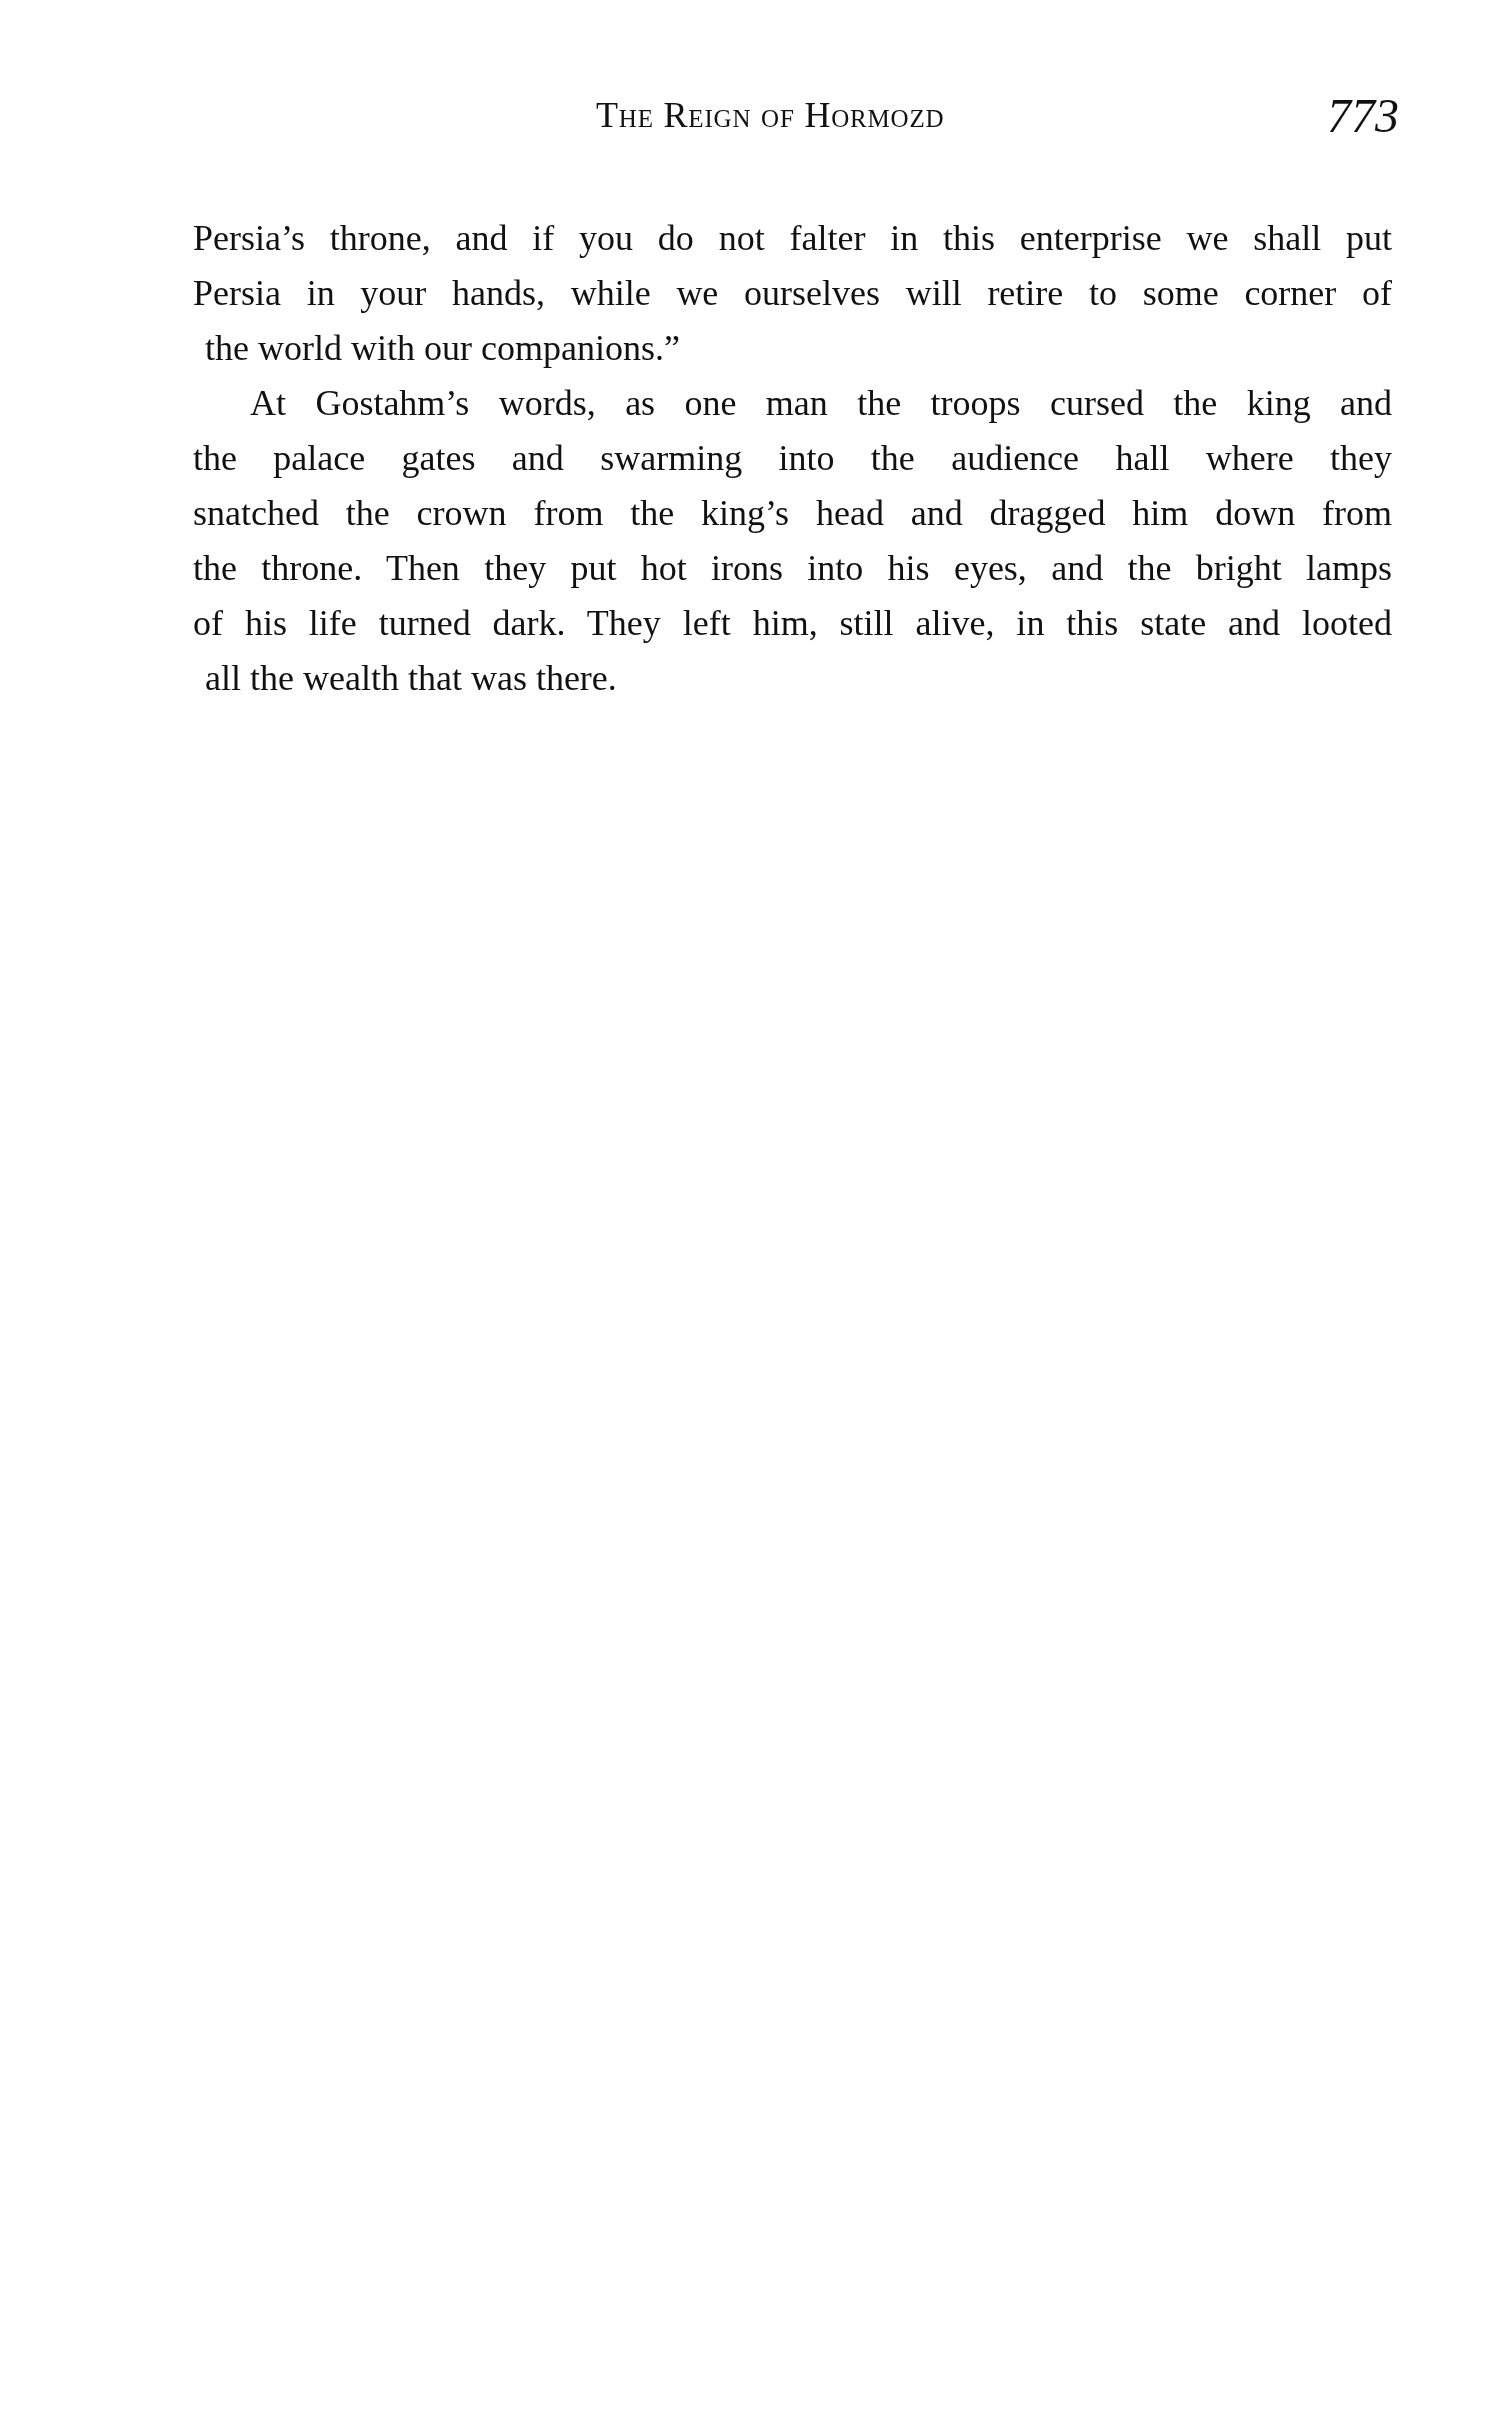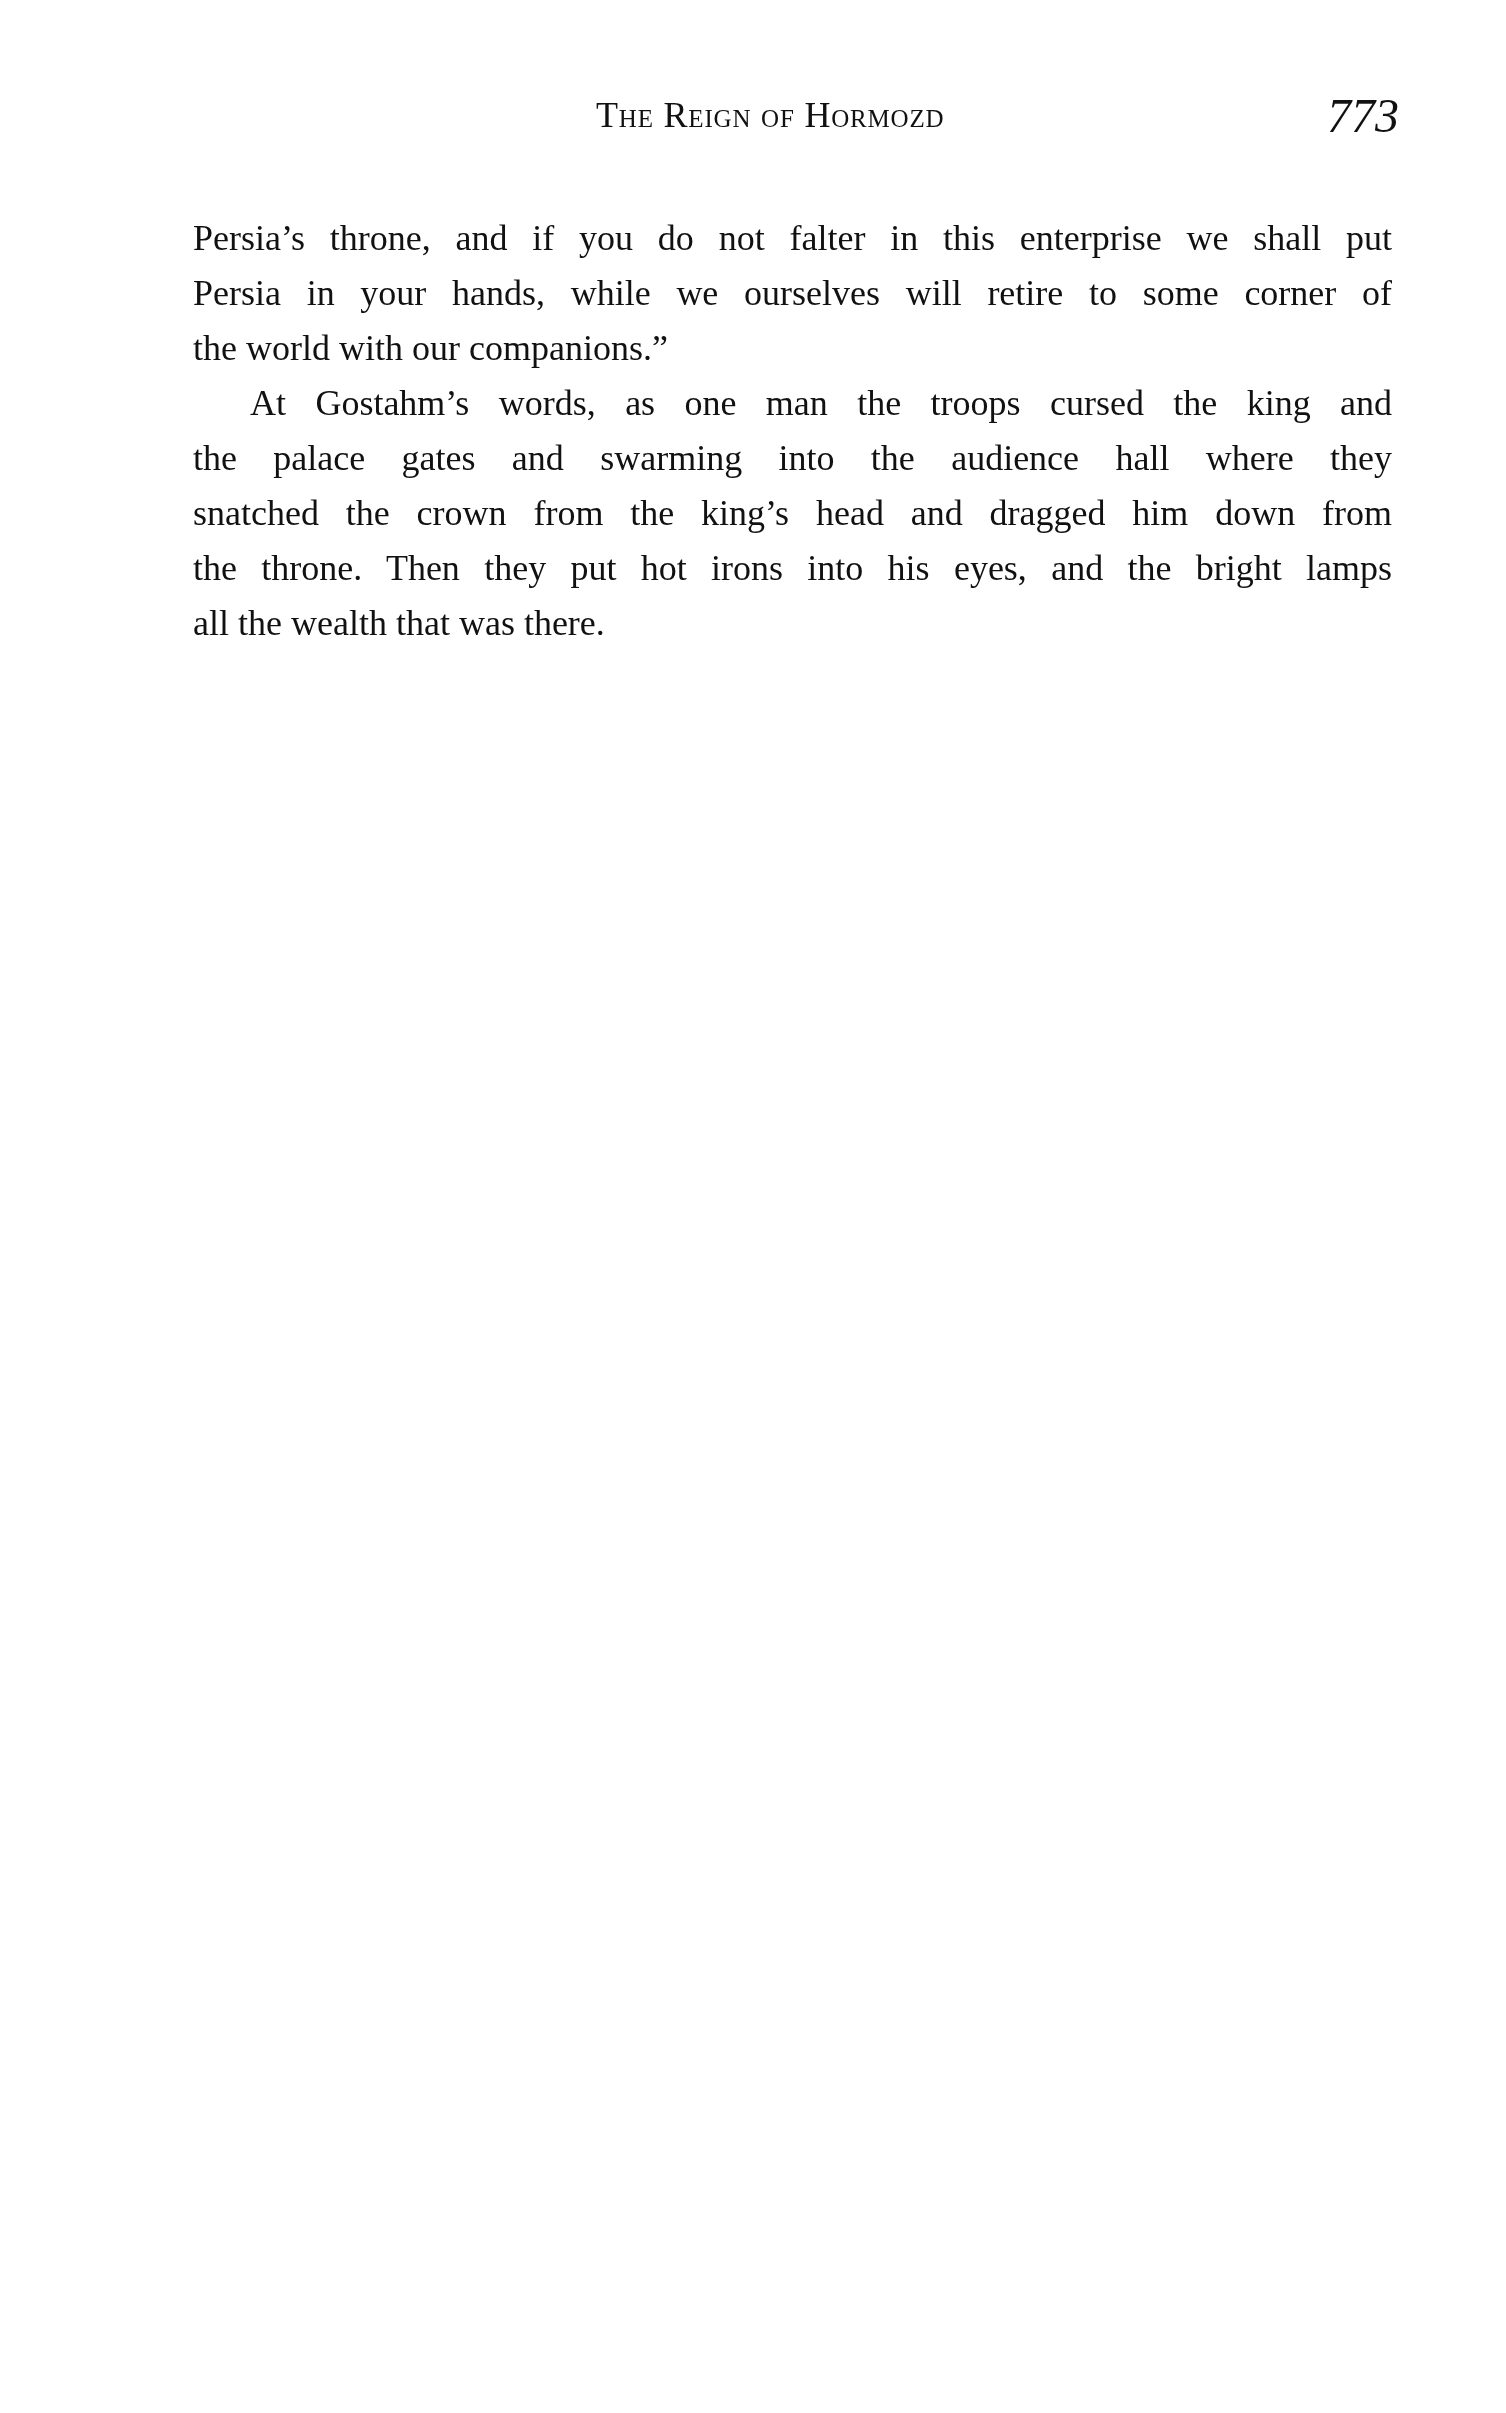--- a/index.html
+++ b/index.html
@@ -6,21 +6,21 @@
   body { width:1506px; height:2413px; position:relative; overflow:hidden; color:#111111;
          font-family:"Liberation Serif", "DejaVu Serif", serif; }
   .running-head { position:absolute; top:92px; left:0; width:1200px; height:47px; }
   .head-title { position:absolute; left:596px; top:0; width:390px; font-size:36px; line-height:47px;
                 font-variant:small-caps; letter-spacing:0.8px; white-space:nowrap; }
   .page-number { position:absolute; left:1327px; top:0; width:66px; text-align:right;
                  font-size:48px; line-height:47px; font-style:italic; white-space:nowrap; }
   .text-block { position:absolute; left:193px; top:211px; width:1199px; }
   .line { display:block; height:55px; line-height:55px; font-size:36px; white-space:nowrap;
           text-align:justify; text-align-last:justify; overflow:visible; }
-  .line.last { text-align-last:left; }
+  .line.last { text-align-last:left;margin-left:12px; }
   .line.indent { padding-left:57px; }
 </style>
 </head>
 <body>
 
 <div class="running-head">
   <span class="head-title">The Reign of Hormozd</span>
   <span class="page-number">773</span>
 </div>
 
@@ -28,16 +28,17 @@
   <div>
     <span class="line">Persia’s throne, and if you do not falter in this enterprise we shall put</span>
     <span class="line">Persia in your hands, while we ourselves will retire to some corner of</span>
     <span class="line last">the world with our companions.”</span>
   </div>
   <div>
     <span class="line indent">At Gostahm’s words, as one man the troops cursed the king and</span>
     <span class="line">the palace gates and swarming into the audience hall where they</span>
     <span class="line">snatched the crown from the king’s head and dragged him down from</span>
     <span class="line">the throne. Then they put hot irons into his eyes, and the bright lamps</span>
+    <span class="line">of his life turned dark. They left him, still alive, in this state and looted</span>
     <span class="line last">all the wealth that was there.</span>
   </div>
 </div>
 
 
 </body></html>

